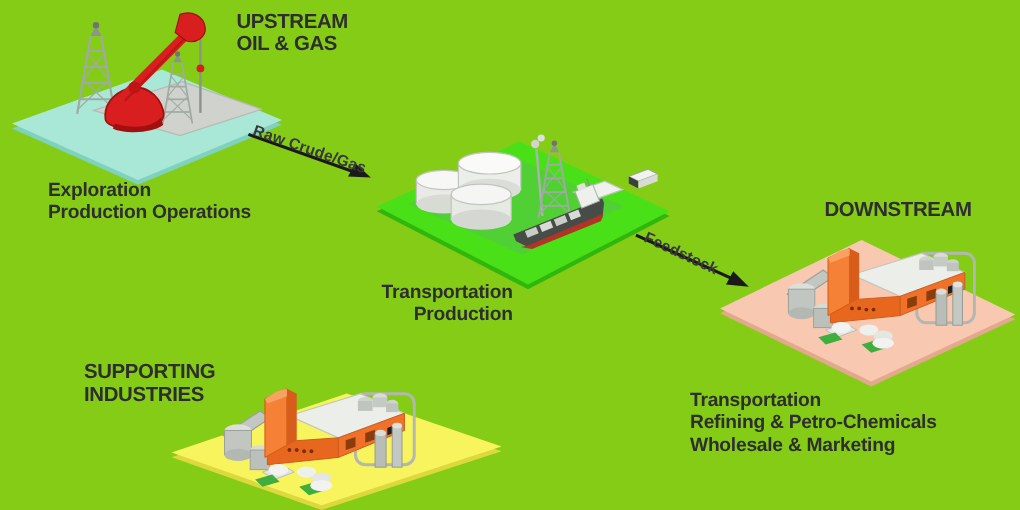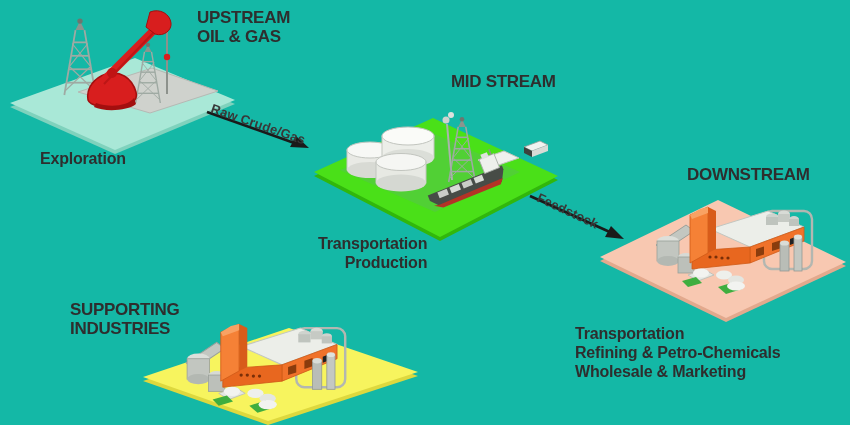--- a/index.html
+++ b/index.html
@@ -1,17 +1,17 @@
 <!DOCTYPE html>
 <html><head>
 <meta charset="utf-8">
 <style>
   html,body{margin:0;padding:0;background:#ffffff;}
   #canvas{
-    position:relative;width:850px;height:425px;overflow:hidden;background:#14b8a6;
+    position:relative;width:850px;height:425px;overflow:hidden;background:#84cc16;
     font-family:"Liberation Sans",sans-serif;
   }
   #canvas svg{position:absolute;left:0;top:0;}
   .label{position:absolute;color:#2e2e2e;white-space:nowrap;}
   .stage-title{font-weight:700;font-size:17px;line-height:19px;letter-spacing:-0.3px;}
   .stage-title span{display:block;}
   .stage-desc{font-weight:700;font-size:16px;line-height:19px;letter-spacing:-0.2px;}
   .stage-desc span{display:block;}
   .flow-label{font-weight:600;font-size:13px;color:#383838;transform-origin:0 0;letter-spacing:0.2px;}
   .rot19{transform:rotate(19deg);}
@@ -177,25 +177,23 @@
     </g>
   </svg>
 
   <div class="label stage-title" style="left:197px;top:8px;">
     <span>UPSTREAM</span>
     <span>OIL &amp; GAS</span>
   </div>
 
   <div class="label stage-desc" style="left:40px;top:149px;">
     <span>Exploration</span>
-  </div>
-
-  <div class="label stage-title" style="left:451px;top:72px;">
-    <span>MID STREAM</span>
-  </div>
+    <span>Production Operations</span>
+  </div>
+
 
   <div class="label stage-desc" style="left:318px;top:234px;text-align:right;">
     <span>Transportation</span>
     <span>Production</span>
   </div>
 
   <div class="label stage-title" style="left:687px;top:165px;text-align:center;">
     <span>DOWNSTREAM</span>
   </div>
 

